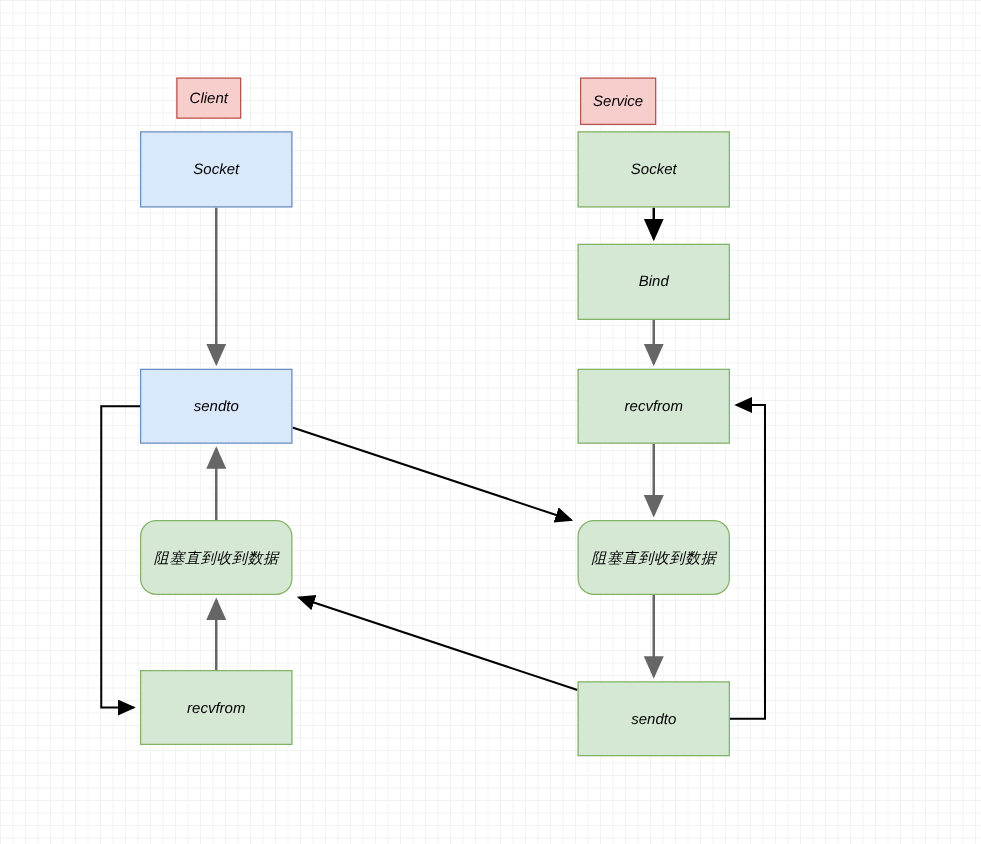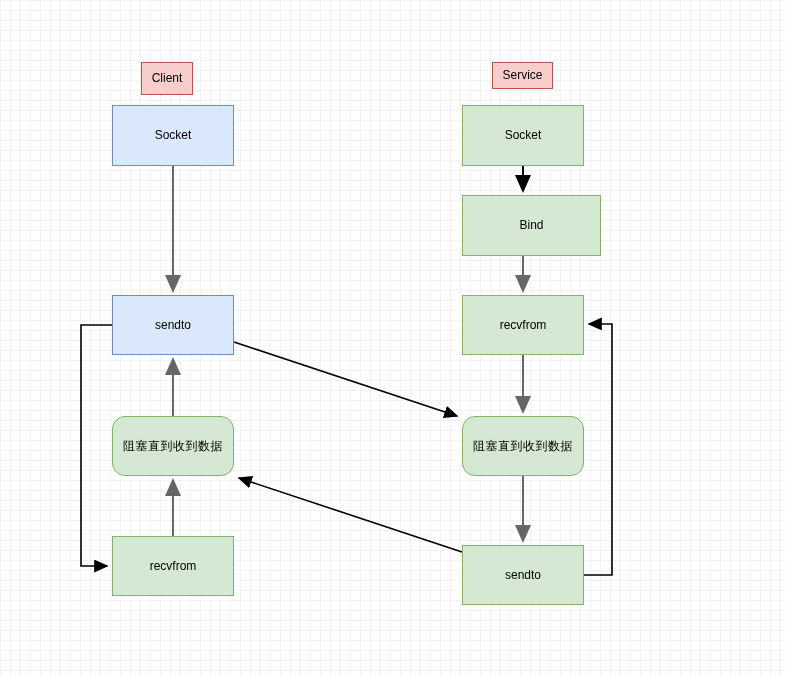--- a/index.html
+++ b/index.html
@@ -27,20 +27,21 @@
     box-sizing: border-box;
     display: flex;
     align-items: center;
     justify-content: center;
     font-size: 12px;
     color: #000000;
     text-align: center;
     line-height: 1.2;
     border-width: 1px;
     border-style: solid;
+    font-style: italic;
   }
   .node.green {
     background: #d5e8d4;
     border-color: #82b366;
   }
   .node.blue {
     background: #dae8fc;
     border-color: #6c8ebf;
   }
   .node.pink {
@@ -96,41 +97,41 @@
     <line x1="523" y1="476" x2="523" y2="541" stroke="#666666" stroke-width="2" marker-end="url(#arrow-gray)"></line>
 
     <path d="M584,575 L612,575 L612,324 L589,324" fill="none" stroke="#000000" stroke-width="1.6" marker-end="url(#arrow-black)"></path>
 
     <line x1="462" y1="552" x2="239" y2="478" stroke="#000000" stroke-width="1.6" marker-end="url(#arrow-black)"></line>
   </svg>
 
   <div class="node pink" style="left:141px; top:62px; width:52px; height:33px;">
     <span>Client</span>
   </div>
-  <div class="node pink" style="left:492px; top:62px; width:61px; height:27px;">
+  <div class="node pink" style="left:464px; top:62px; width:61px; height:38px;">
     <span>Service</span>
   </div>
 
   <div class="node blue" style="left:112px; top:105px; width:122px; height:61px;">
     <span>Socket</span>
   </div>
   <div class="node blue" style="left:112px; top:295px; width:122px; height:60px;">
     <span>sendto</span>
   </div>
   <div class="node green cjk" style="left:112px; top:416px; width:122px; height:60px;">
     <span>阻塞直到收到数据</span>
   </div>
   <div class="node green" style="left:112px; top:536px; width:122px; height:60px;">
     <span>recvfrom</span>
   </div>
 
   <div class="node green" style="left:462px; top:105px; width:122px; height:61px;">
     <span>Socket</span>
   </div>
-  <div class="node green" style="left:462px; top:195px; width:139px; height:61px;">
+  <div class="node green" style="left:462px; top:195px; width:122px; height:61px;">
     <span>Bind</span>
   </div>
   <div class="node green" style="left:462px; top:295px; width:122px; height:60px;">
     <span>recvfrom</span>
   </div>
   <div class="node green cjk" style="left:462px; top:416px; width:122px; height:60px;">
     <span>阻塞直到收到数据</span>
   </div>
   <div class="node green" style="left:462px; top:545px; width:122px; height:60px;">
     <span>sendto</span>

